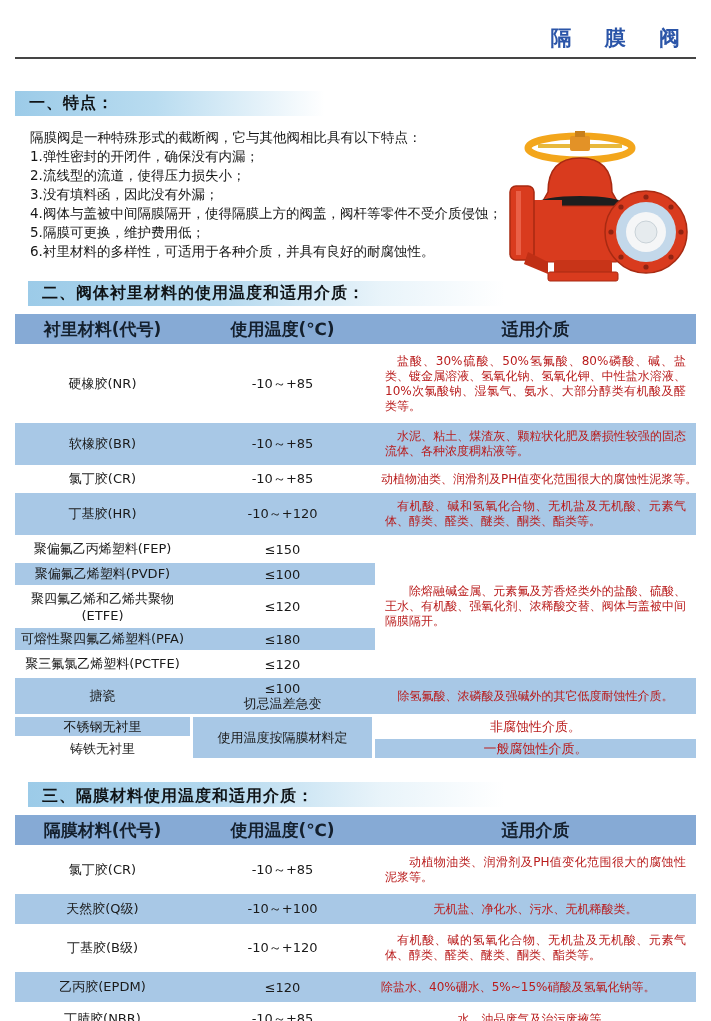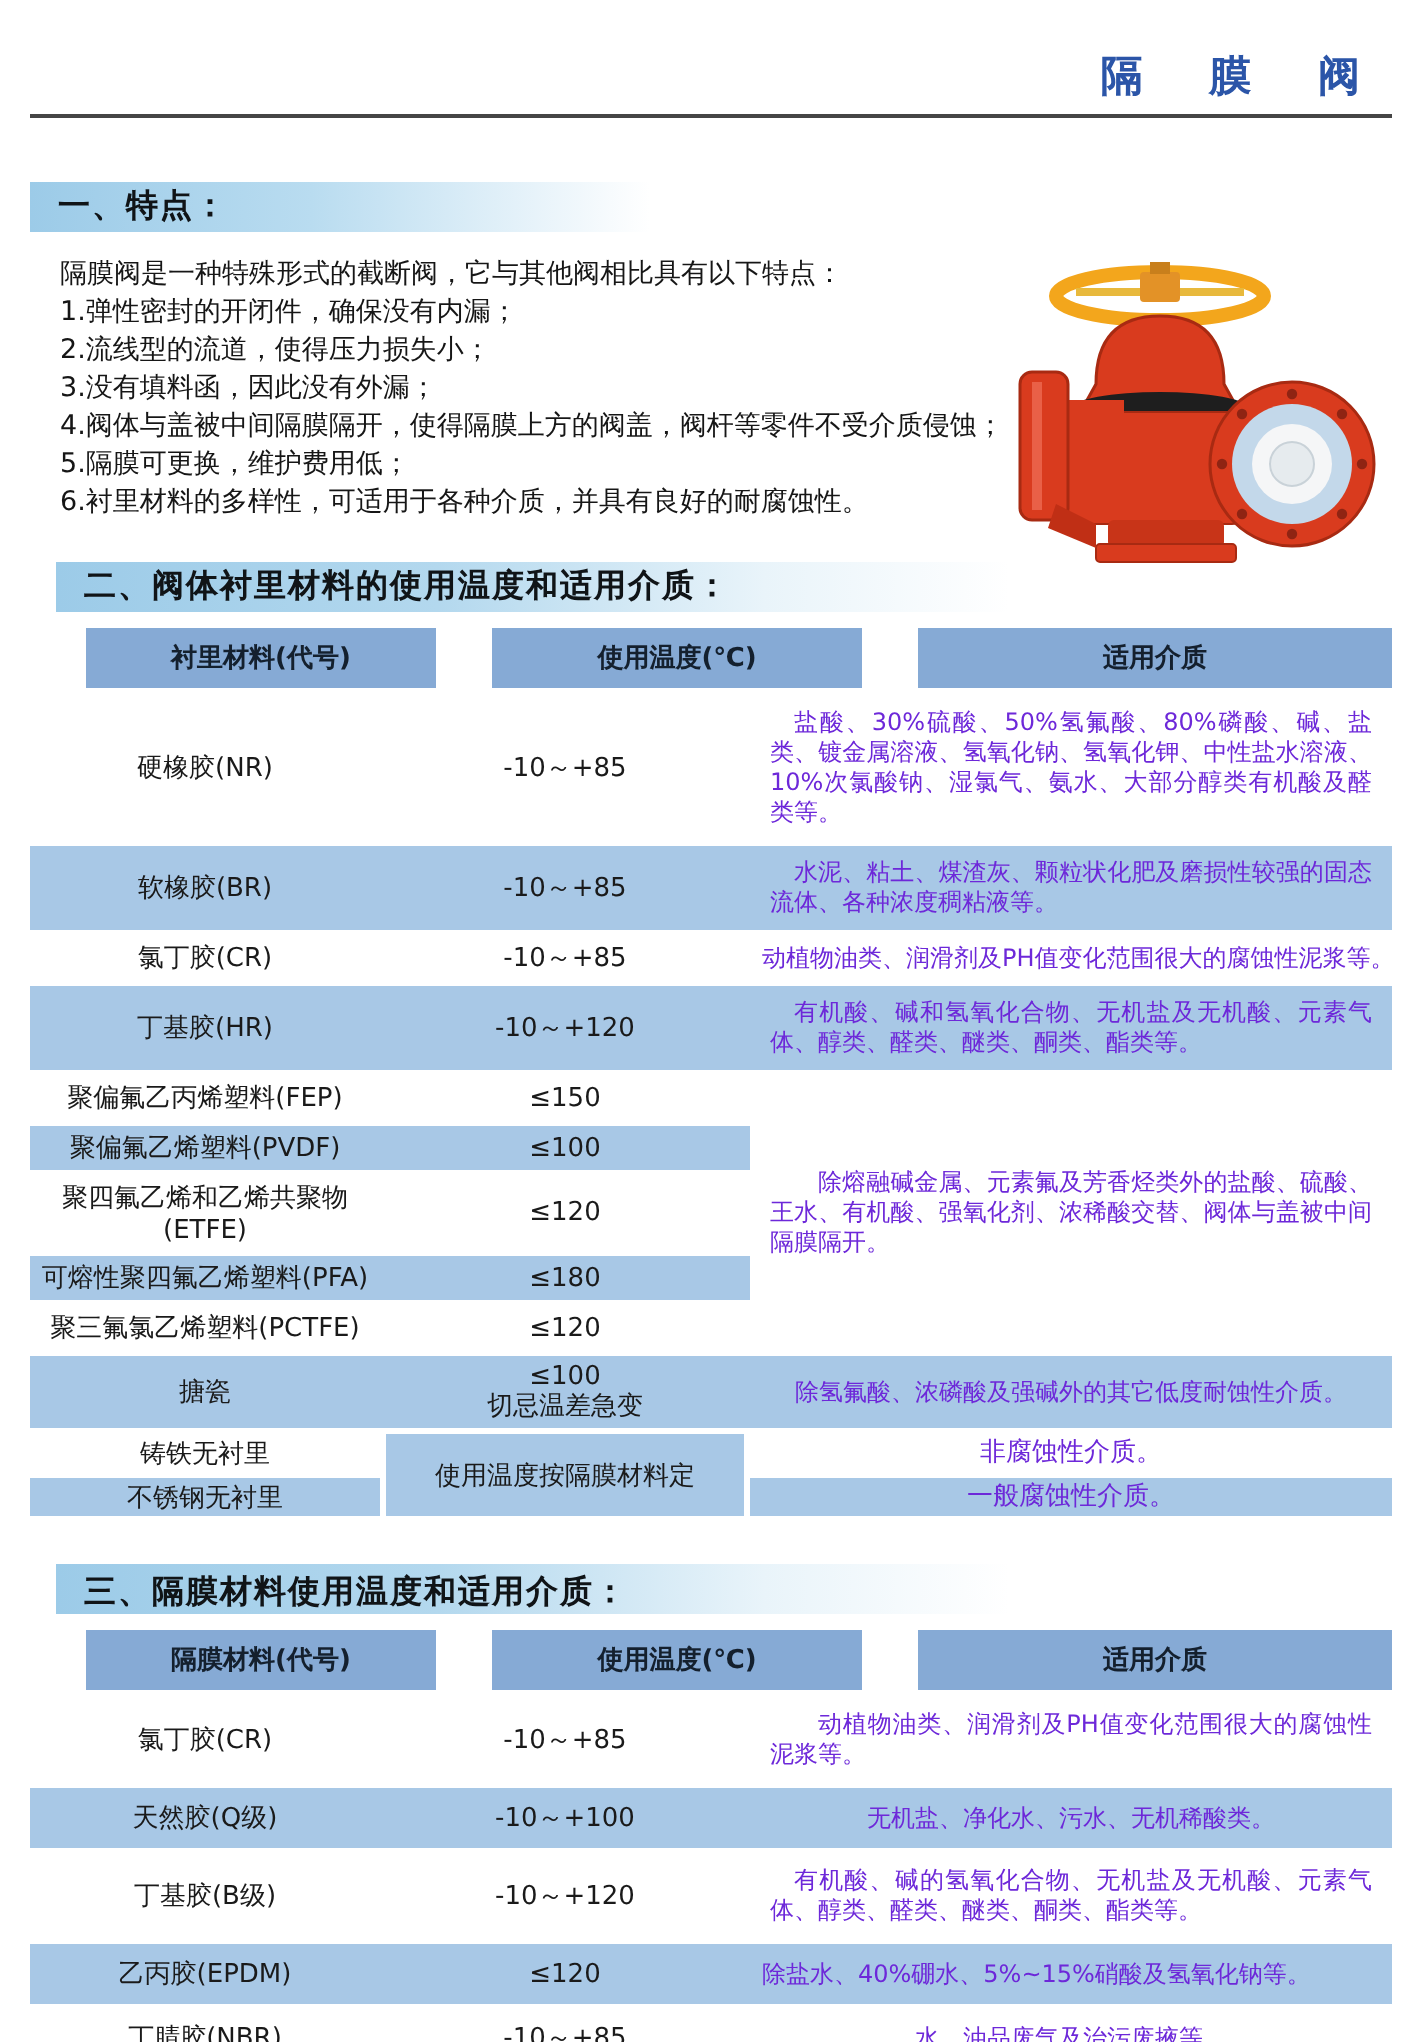--- a/index.html
+++ b/index.html
@@ -29,23 +29,23 @@
   .valve{position:absolute;left:508px;top:106px;width:182px;height:156px;}
 
   
   .tbl{margin:8px 15px 0 15px;font-size:13px;}
   .trow{display:flex;margin-top:3px;}
   .c{display:flex;align-items:center;justify-content:center;text-align:center;
      box-sizing:border-box;padding:2px 4px;}
   .c1{width:175px;}
   .c2{width:185px;}
   .c3{flex:1;min-width:0;}
-  .hdr{background:#86aad5;font-weight:600;font-size:13px;min-height:30px;color:#14202e;margin-left:28px;}
+  .hdr{background:#86aad5;font-weight:600;font-size:17px;min-height:30px;color:#14202e;}
   .blue{background:#a8c8e6;}
-  .media{font-size:12px;line-height:15px;color:#6d28d9;}
+  .media{font-size:12px;line-height:15px;color:#b91c1c;}
   .ind{display:block;text-align:justify;text-indent:2em;padding:4px 6px;}
   .ind1{display:block;text-align:justify;text-indent:1em;padding:4px 6px;}
   .nowrap{white-space:nowrap;overflow:visible;justify-content:flex-start;padding-left:6px;}
   .vcenter{display:flex;flex-direction:column;justify-content:center;}
   .mh46{min-height:46px;} .mh36{min-height:36px;} .mh34{min-height:34px;}
   .mh30{min-height:30px;} .mh28{min-height:28px;} .mh22{min-height:22px;}
   .stack{width:360px;display:flex;flex-direction:column;justify-content:space-between;}
   .srow{display:flex;min-height:21px;margin-top:3px;}
   .srow:first-child{margin-top:0;}
   .sc1{width:175px;} .sc2{width:185px;}
@@ -191,22 +191,22 @@
       <div class="c c1 blue mh36">搪瓷</div>
       <div class="c c2 blue mh36 vcenter">
         <span class="templine">≤100</span>
         <span class="templine">切忌温差急变</span>
       </div>
       <div class="c c3 blue mh36 media">除氢氟酸、浓磷酸及强碱外的其它低度耐蚀性介质。</div>
     </div>
 
     <div class="trow">
       <div class="bstack c1" style="padding:0;">
+        <div class="bcell blue">不锈钢无衬里</div>
         <div class="bcell">铸铁无衬里</div>
-        <div class="bcell blue">不锈钢无衬里</div>
       </div>
       <div class="bmid blue c2" style="padding:5px;width:179px;">使用温度按隔膜材料定</div>
       <div class="bstack c3" style="padding:0;">
         <div class="bcell media">非腐蚀性介质。</div>
         <div class="bcell blue media">一般腐蚀性介质。</div>
       </div>
     </div>
   </div>
 
   <div class="section-bar bar3">

